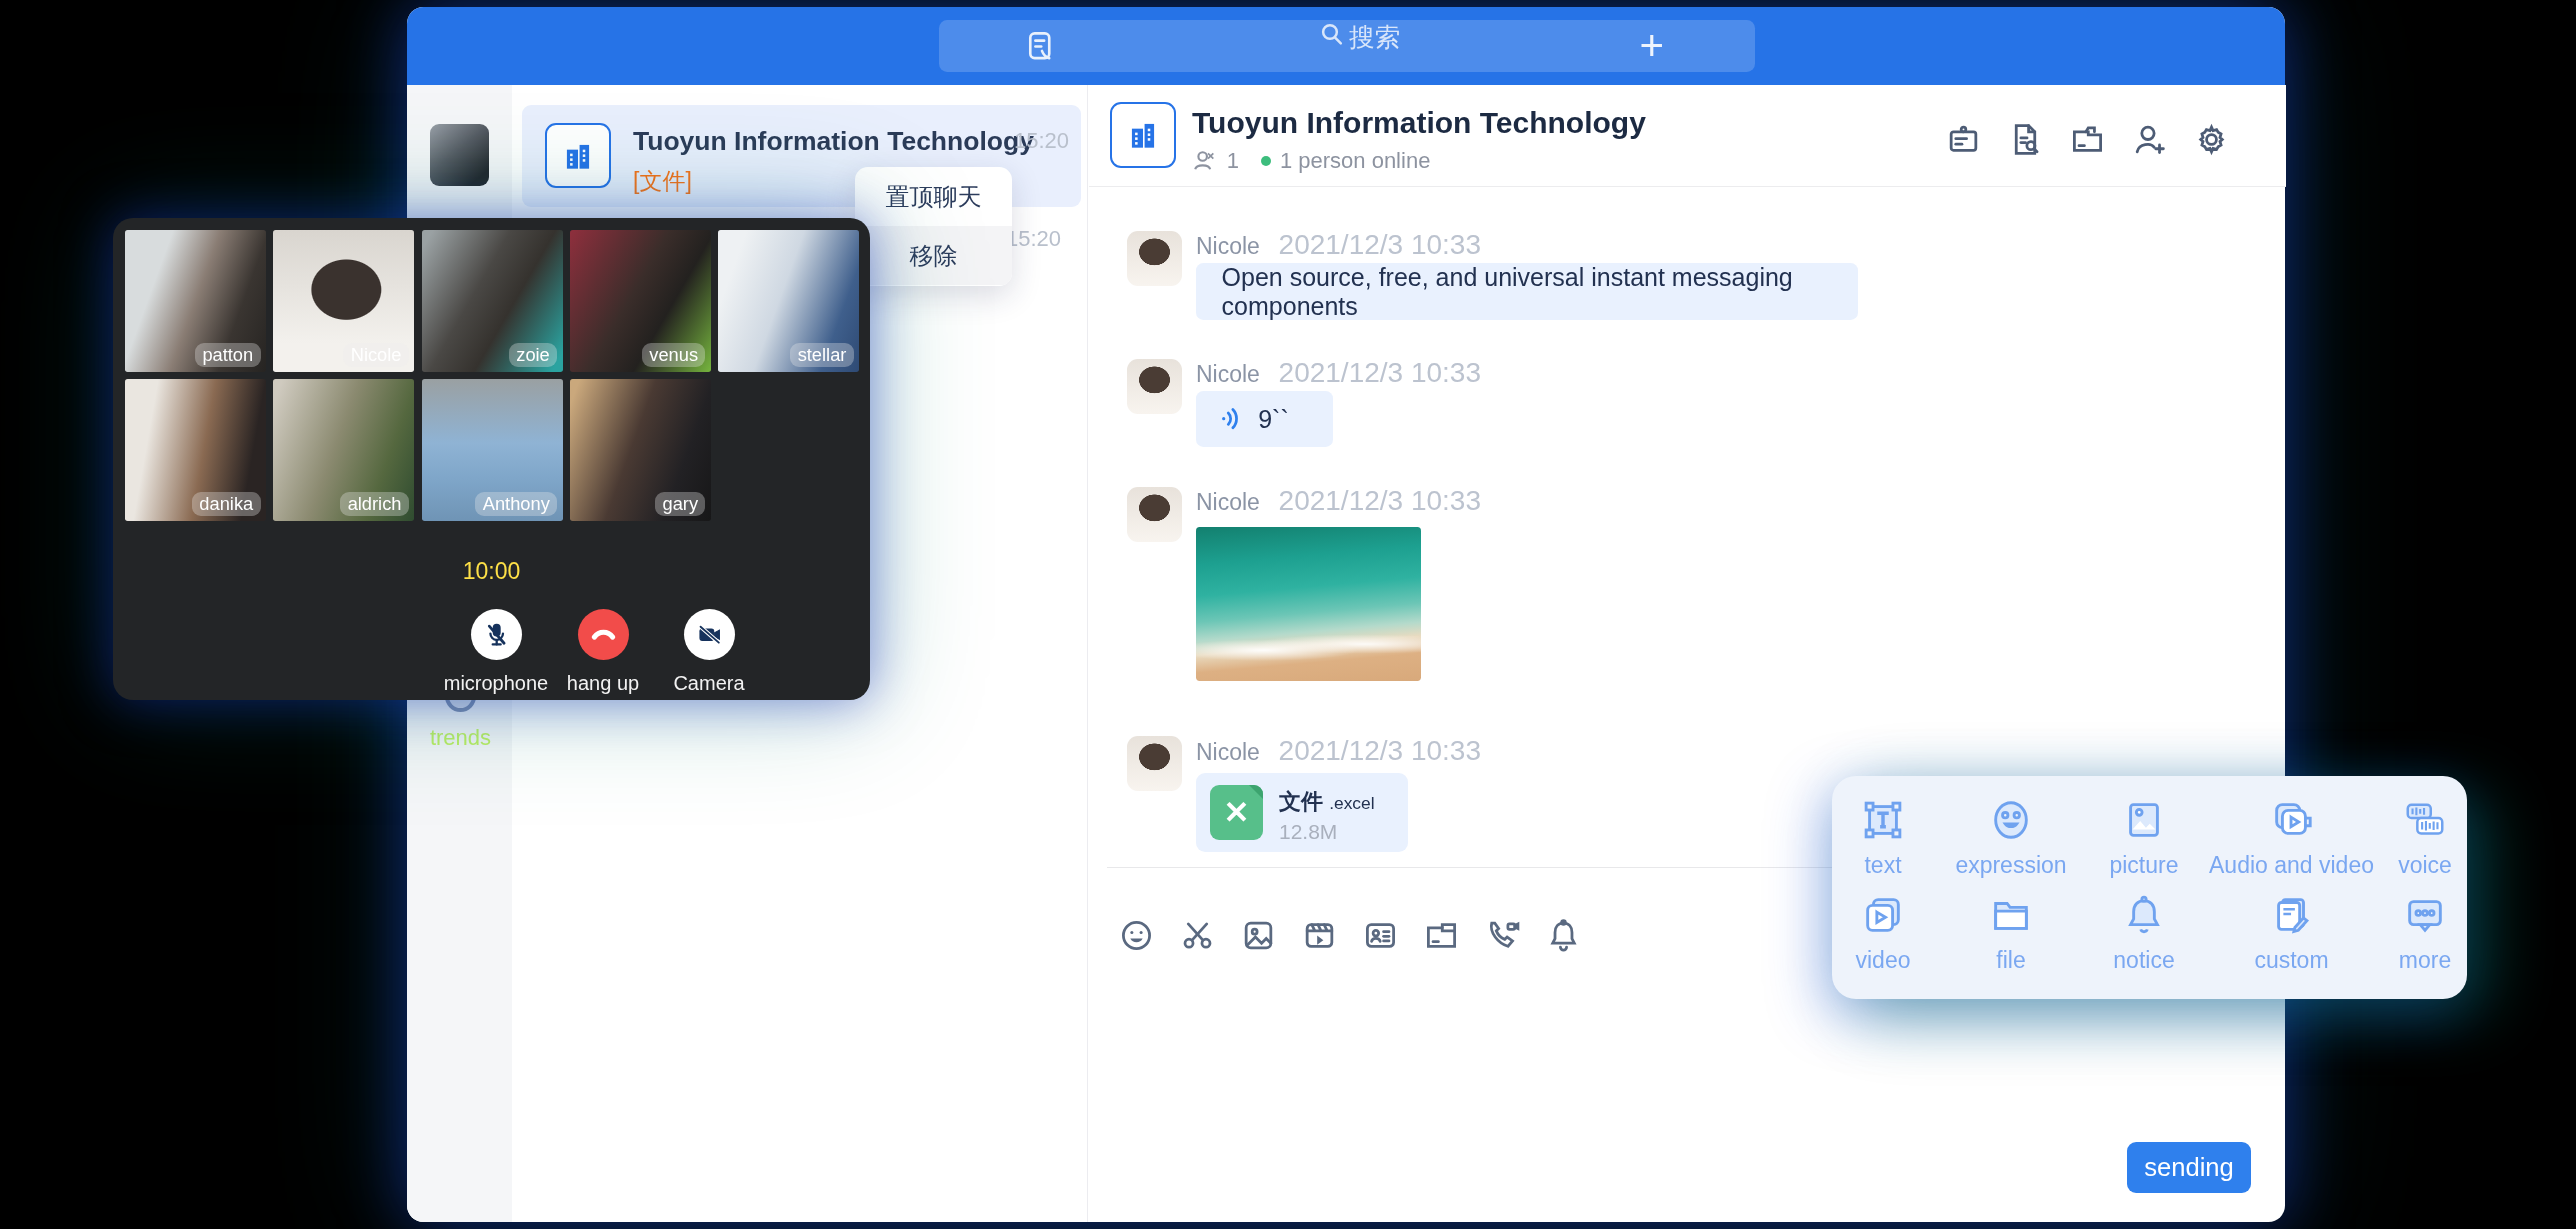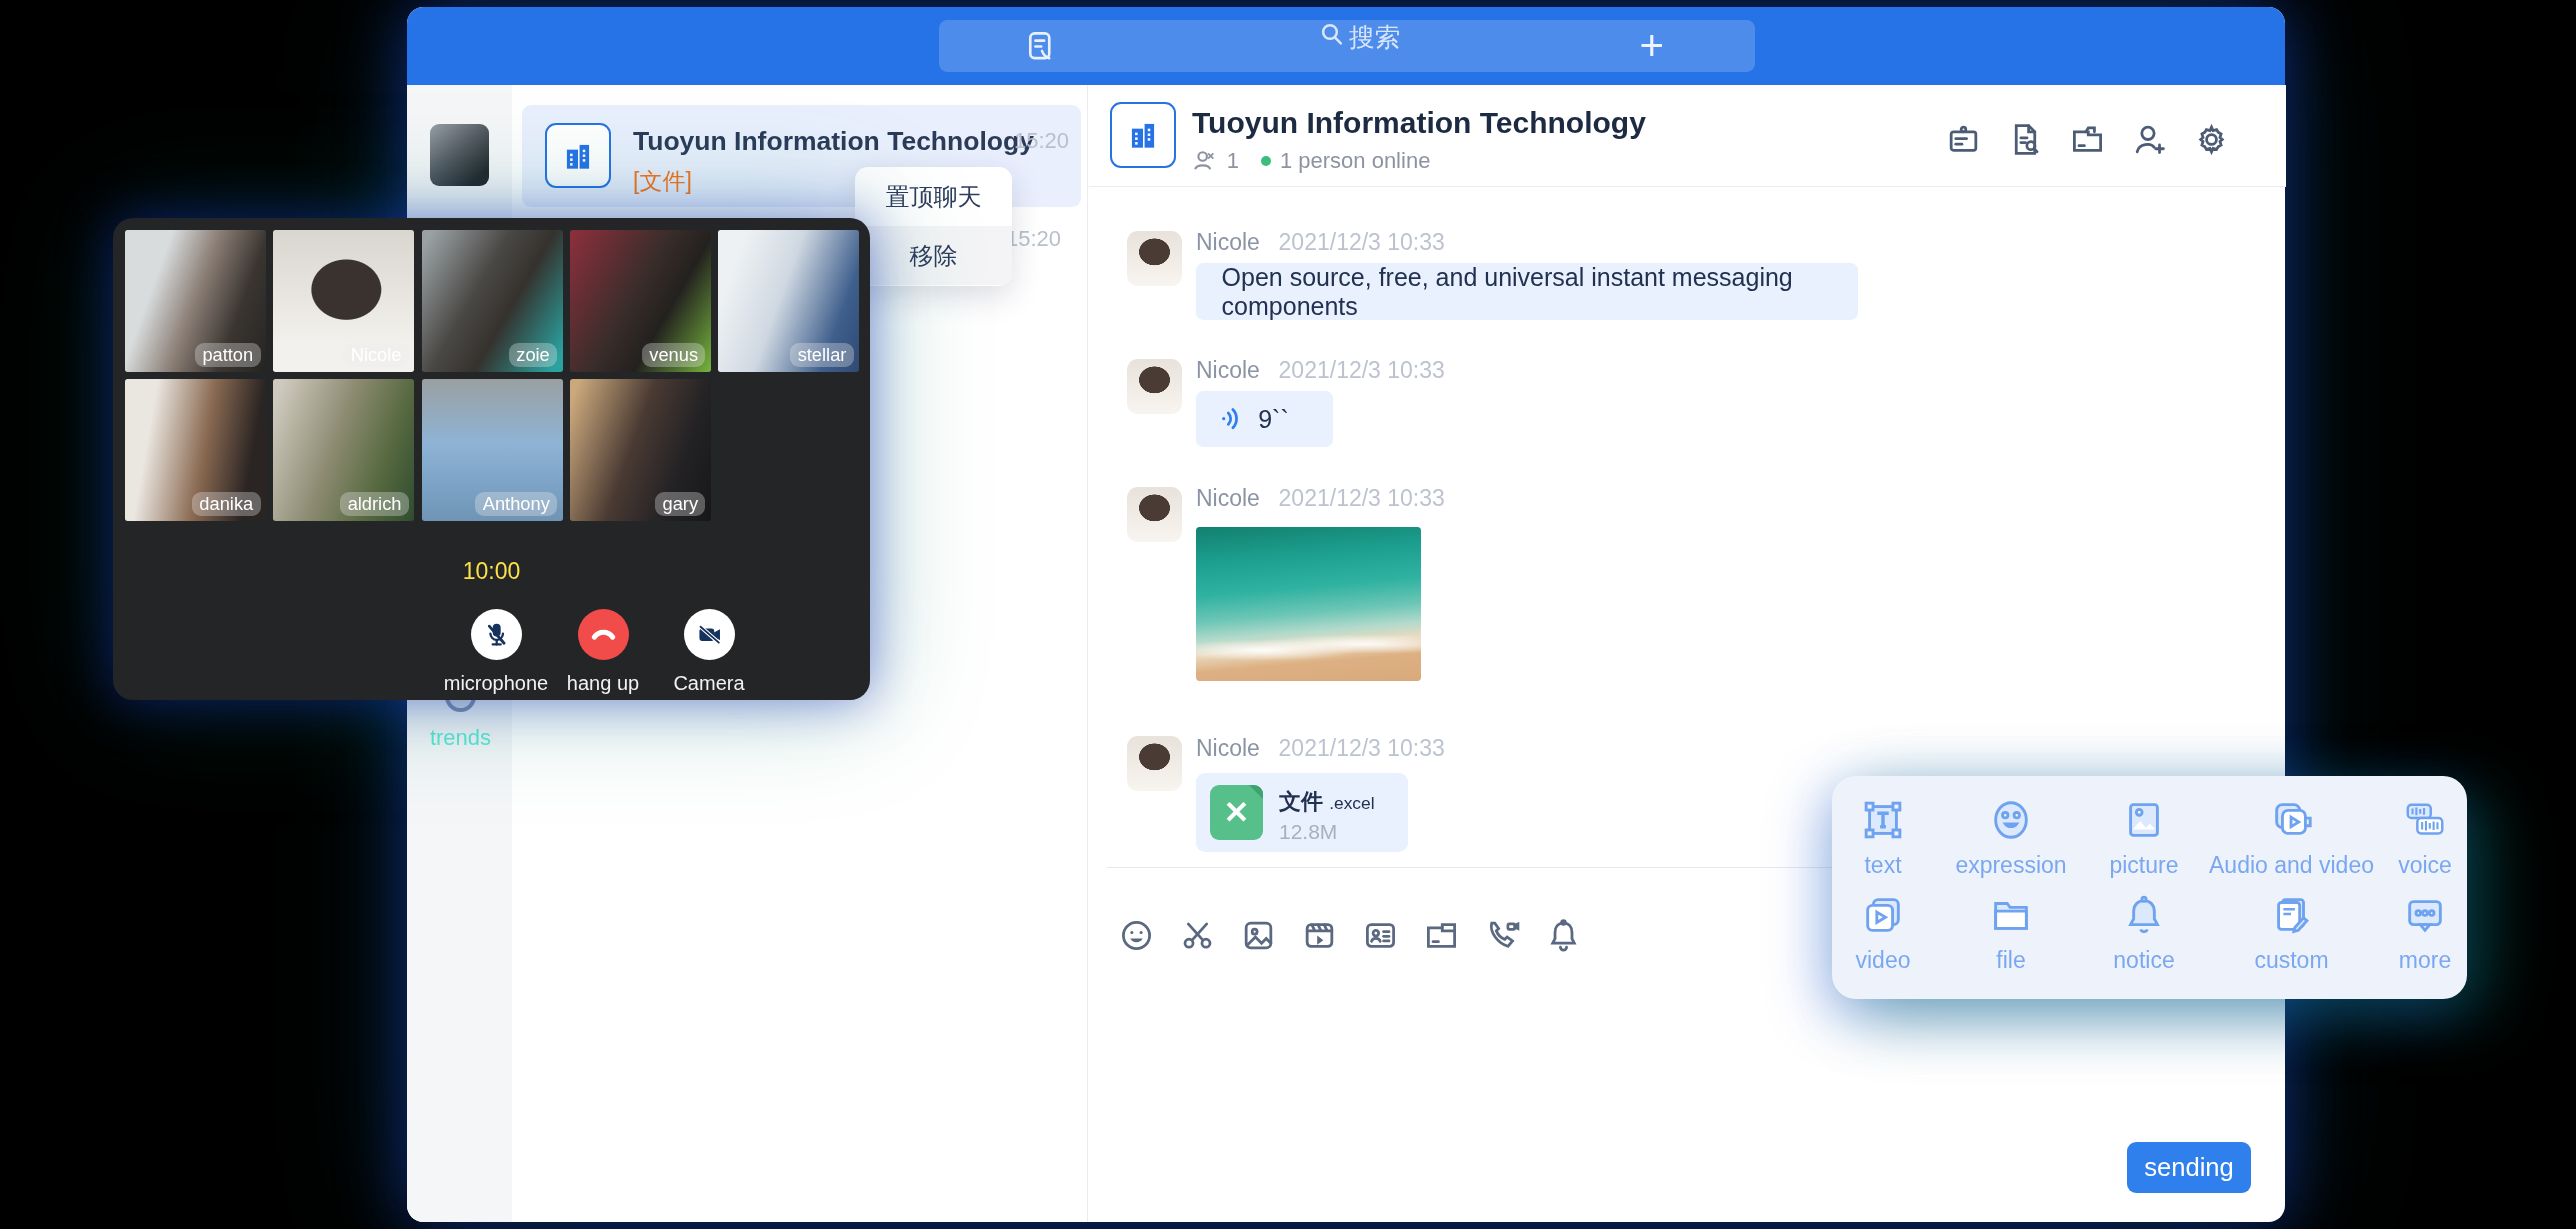--- a/index.html
+++ b/index.html
@@ -13,21 +13,21 @@
   .search-pill { left:939px; top:20px; width:816px; height:52px; background:#4d8ceb; border-radius:8.2px; }
   .pill-center { position:absolute; left:12px; top:0; width:100%; height:100%; display:flex; align-items:flex-start; justify-content:center; gap:4px; color:#d9e6fa; font-size:25.6px; }
   .pill-left { position:absolute; left:84px; top:9.1px; }
   .pill-plus { position:absolute; right:91px; top:3.7px; color:#eef4fd; font-size:42px; font-weight:300; line-height:44px; }
 
   
   .rail { left:407px; top:85px; width:105px; height:1137px; background:#f5f6f8; border-radius:0 0 0 16.5px; }
   .rail-avatar { left:430px; top:124px; width:59px; height:62px; border-radius:9.1px;
                  background:linear-gradient(140deg,#9aa0a8 0%,#565b63 45%,#23262b 85%); }
   .trends-ring { left:445px; top:681px; width:31px; height:31px; border:4.6px solid #8492af; border-radius:50%; background:#dfe3ea; }
-  .trends-label { left:423px; top:725px; width:75px; text-align:center; color:#5eead4; font-size:22px; }
+  .trends-label { left:423px; top:725px; width:75px; text-align:center; color:#bef264; font-size:22px; }
 
   
   .list { left:512px; top:85px; width:576px; height:1137px; background:#fff; border-right:0.9px solid #ececf0; }
   .conv-item { left:522px; top:105px; width:559px; height:102px; background:#e9effd; border-radius:9.1px; }
   .conv-avatar { left:545px; top:123px; width:66px; height:65px; background:#fff; border:2.7px solid #2673e7; border-radius:11px; display:flex; align-items:center; justify-content:center; }
   .conv-title { left:633px; top:126px; font-size:26.5px; font-weight:600; color:#2b3b58; }
   .conv-sub { left:633px; top:166px; font-size:23px; color:#f97316; }
   .conv-time { left:1014px; top:128px; font-size:22px; color:#b9c0cc; }
   .conv-time2 { left:1006px; top:226px; font-size:22px; color:#b9c0cc; }
 
@@ -42,21 +42,21 @@
   .hdr-title { left:1192px; top:106px; font-size:30px; font-weight:700; color:#1c2a42; }
   .hdr-sub { left:1192px; top:148px; display:flex; align-items:center; gap:9.1px; font-size:22px; color:#8d93a0; }
   .dot-online { width:10px; height:10px; border-radius:50%; background:#3dbd7d; margin-left:12.8px; }
   .hdr-icons { left:1943px; top:119px; display:flex; gap:22px; }
   .hdr-icons .icon-btn { width:40px; height:40px; display:flex; align-items:center; justify-content:center; cursor:pointer; }
 
   
   .msg-avatar { width:55px; height:55px; border-radius:11px;
     background:radial-gradient(ellipse 46% 40% at 50% 38%, #4a3c34 0%, #4a3c34 60%, rgba(74,60,52,0) 62%), linear-gradient(180deg,#e8e2db 0%,#f8f4ef 100%); }
   .msg-name { font-size:23px; color:#8b94a5; }
-  .msg-time { font-size:23px; color:#bcc3cf; margin-left:14.6px; }
+  .msg-time { font-size:28px; color:#bcc3cf; margin-left:14.6px; }
   .bubble { background:#e9f1fe; border-radius:7.3px; color:#223150; font-size:25px; display:flex; align-items:center; }
   .beach { left:1196px; top:527px; width:225px; height:154px; border-radius:3.7px;
     background:
       radial-gradient(ellipse 60% 10% at 30% 80%, rgba(255,255,255,.95) 0%, rgba(255,255,255,0) 70%),
       radial-gradient(ellipse 70% 9% at 75% 76%, rgba(255,255,255,.9) 0%, rgba(255,255,255,0) 70%),
       linear-gradient(175deg,#13806f 0%,#1da090 22%,#2fb2a1 40%,#6cc6b6 55%,#b4dacb 66%,#e9dbc0 74%,#ddb083 84%,#d8a97b 100%); }
   .file-card { left:1196px; top:773px; width:212px; height:79px; background:#e9f1fe; border-radius:9.1px; }
   .file-icon { left:1210px; top:785px; width:53px; height:55px; background:#57bf8a; border-radius:9.1px; color:#fff; font-size:31px; font-weight:700; display:flex; align-items:center; justify-content:center; }
   .file-fold { position:absolute; right:0; top:0; width:0; height:0; border-left:14.6px solid transparent; border-top:14.6px solid #3da46f; border-radius:0 9.1px 0 0; }
   .file-name { left:1279px; top:787px; font-size:22px; color:#223150; font-weight:600; }

